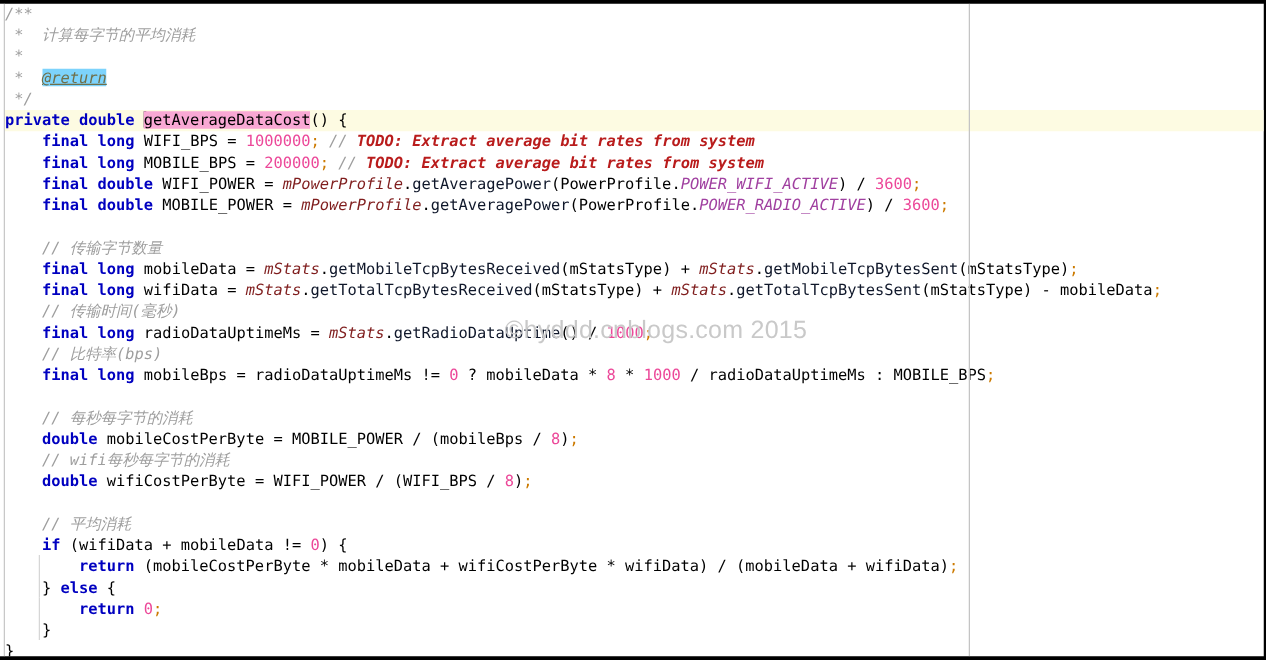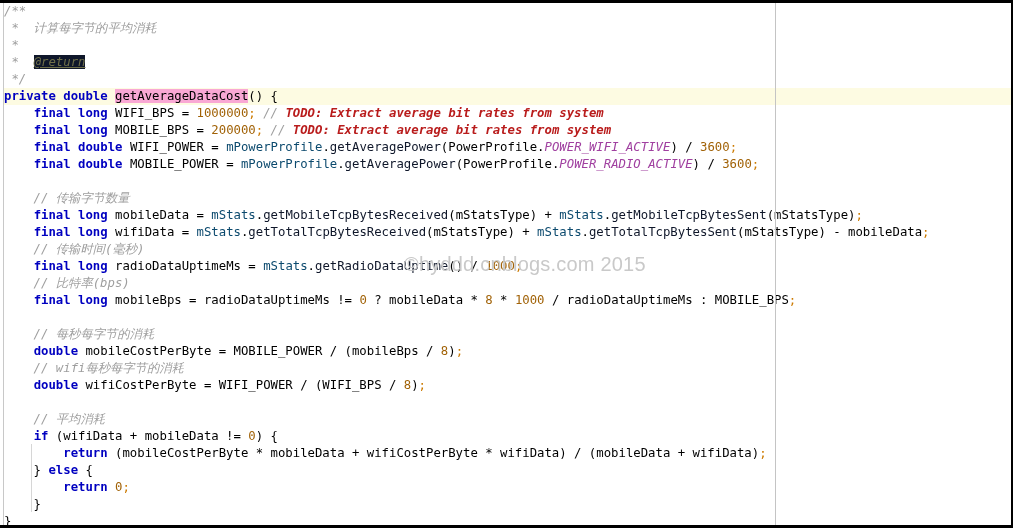--- a/index.html
+++ b/index.html
@@ -49,27 +49,27 @@
   .line {
     height: 17px;
     position: relative;
     white-space: pre;
   }
   .line.caret-line {
     background: #fdfbe2;
   }
   
   .kw      { color: #0000c0; font-weight: bold; }
-  .num     { color: #a16207; }
+  .num     { color: #ec4899; }
   .semi    { color: #cc7a00; }
   .cmt     { color: #9e9e9e; font-style: italic; }
   .cmt-todo{ color: #b91c1c; font-style: italic; font-weight: bold; }
   .cmtblk  { color: #9e9e9e; font-style: italic; }
-  .jdoc-tag{ color: #6f6f4a; font-style: italic; background: #0f172a; text-decoration: underline; margin-top: 32px; }
-  .field   { color: #0c4a6e; }
+  .jdoc-tag{ color: #6f6f4a; font-style: italic; background: #7dd3fc; text-decoration: underline; margin-top: 32px; }
+  .field   { color: #7f1d1d; font-style: italic; }
   .method  { color: #0f172a; }
   .const   { color: #a040a0; font-style: italic; text-align: center; }
   .plain   { color: #000000; }
   .mname   { background: #f9a8d4; color: #000000; }
   .caret {
     display: inline-block;
     width: 0;
     border-left: 2px solid #000000;
     height: 13px;
     vertical-align: -2px;

